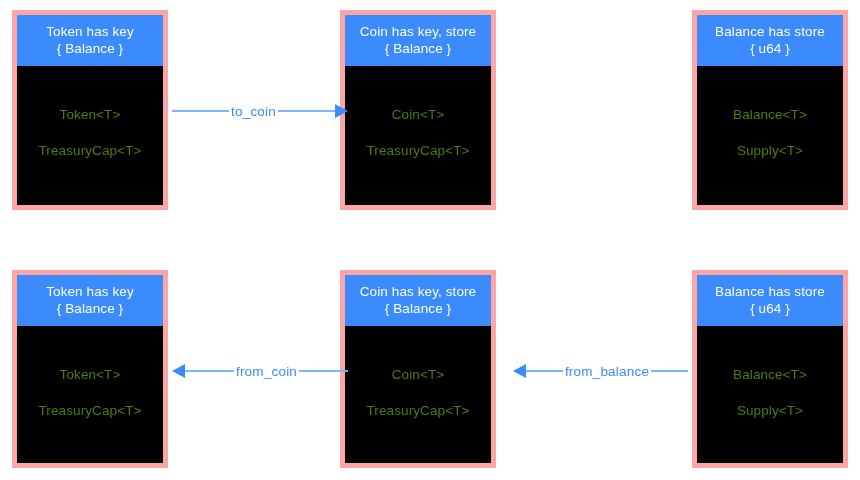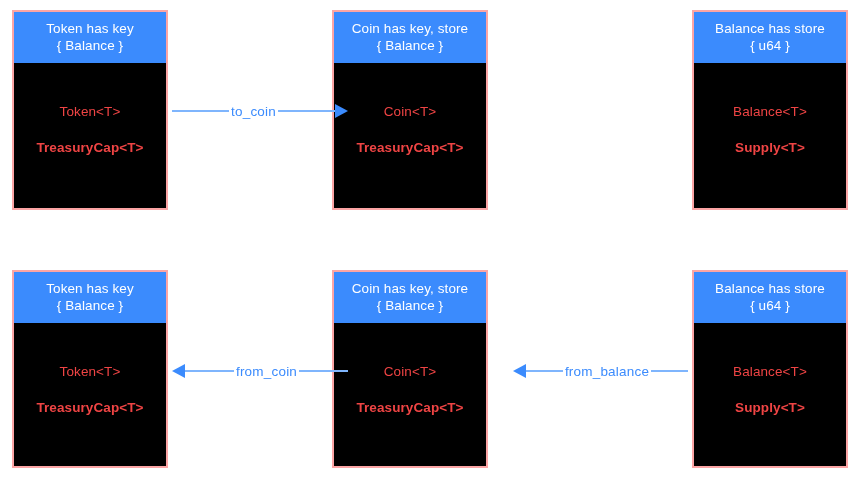--- a/index.html
+++ b/index.html
@@ -22,54 +22,54 @@
     top: 0;
     width: 860px;
     height: 480px;
   }
 
   
   .node {
     position: absolute;
     width: 156px;
     box-sizing: border-box;
-    border: 2px solid #fca5a5;
+    border: 5px solid #fca5a5;
     background: #000000;
     display: flex;
     flex-direction: column;
   }
   .node-header {
     background: #3b8bfd;
     color: #ffffff;
     font-size: 13.5px;
     line-height: 17px;
     text-align: center;
     padding: 8px 4px 9px 4px;
     letter-spacing: 0.1px;
     white-space: nowrap;
   }
   .node-body {
     flex: 1;
     background: #000000;
-    color: #ef4444;
+    color: #4d7c0f;
     display: flex;
     flex-direction: column;
     align-items: center;
     font-size: 13.5px;
     letter-spacing: 0.1px;
   }
   .node-body .row1 { margin-top: 41px; }
-  .node-body .row2 { margin-top: 21px; font-weight: bold; }
+  .node-body .row2 { margin-top: 21px; }
 
   
   .row-top    { top: 10px;  height: 200px; }
   .row-bottom { top: 270px; height: 198px; }
 
   .col-left   { left: 12px;  }
-  .col-mid    { left: 332px; }
+  .col-mid    { left: 340px; }
   .col-right  { left: 692px; justify-content: center; }
 
   
   .edge {
     position: absolute;
     height: 22px;
     display: flex;
     align-items: center;
     color: #3b8bfd;
     font-size: 13.5px;

